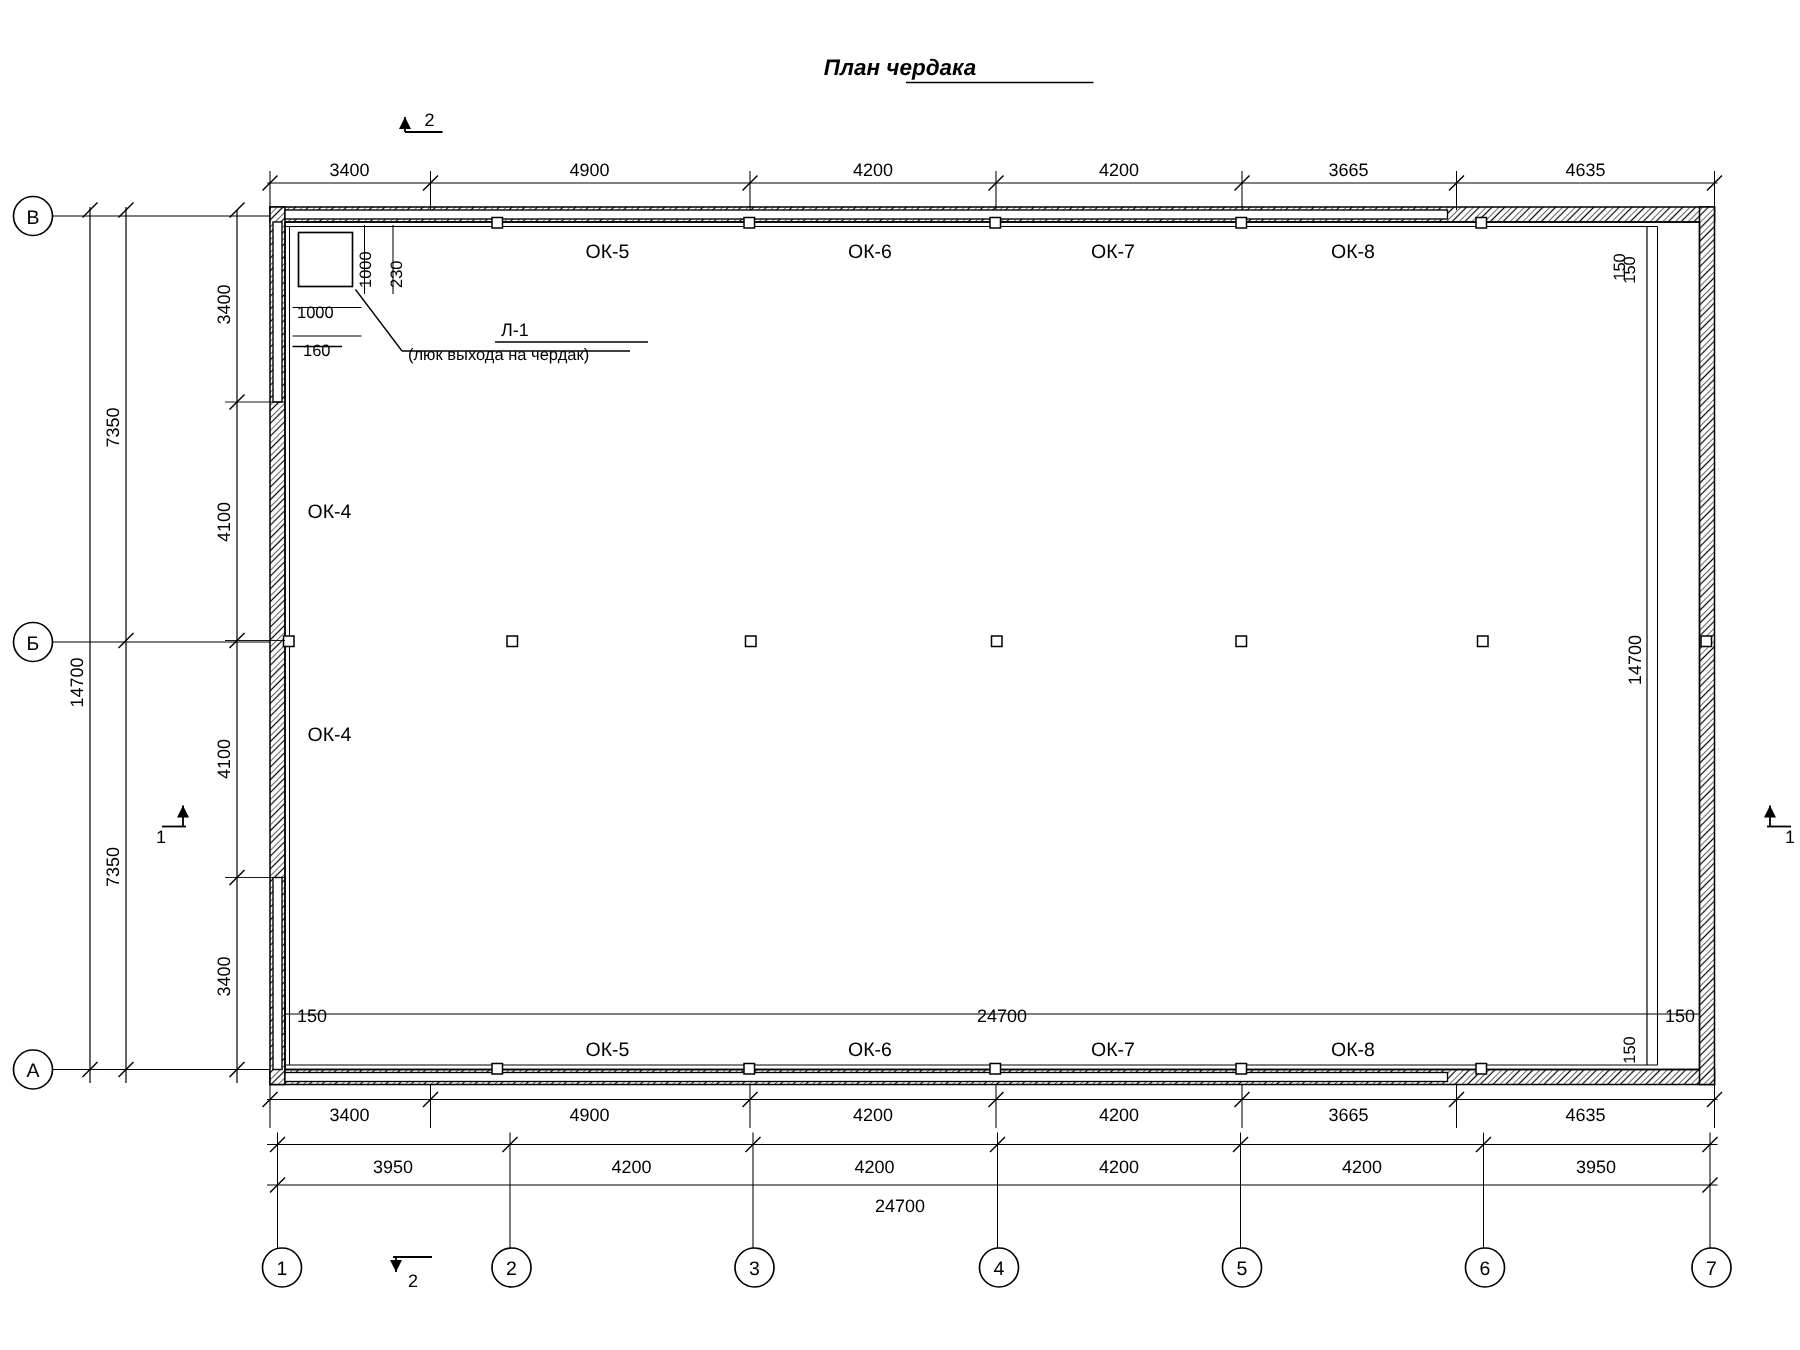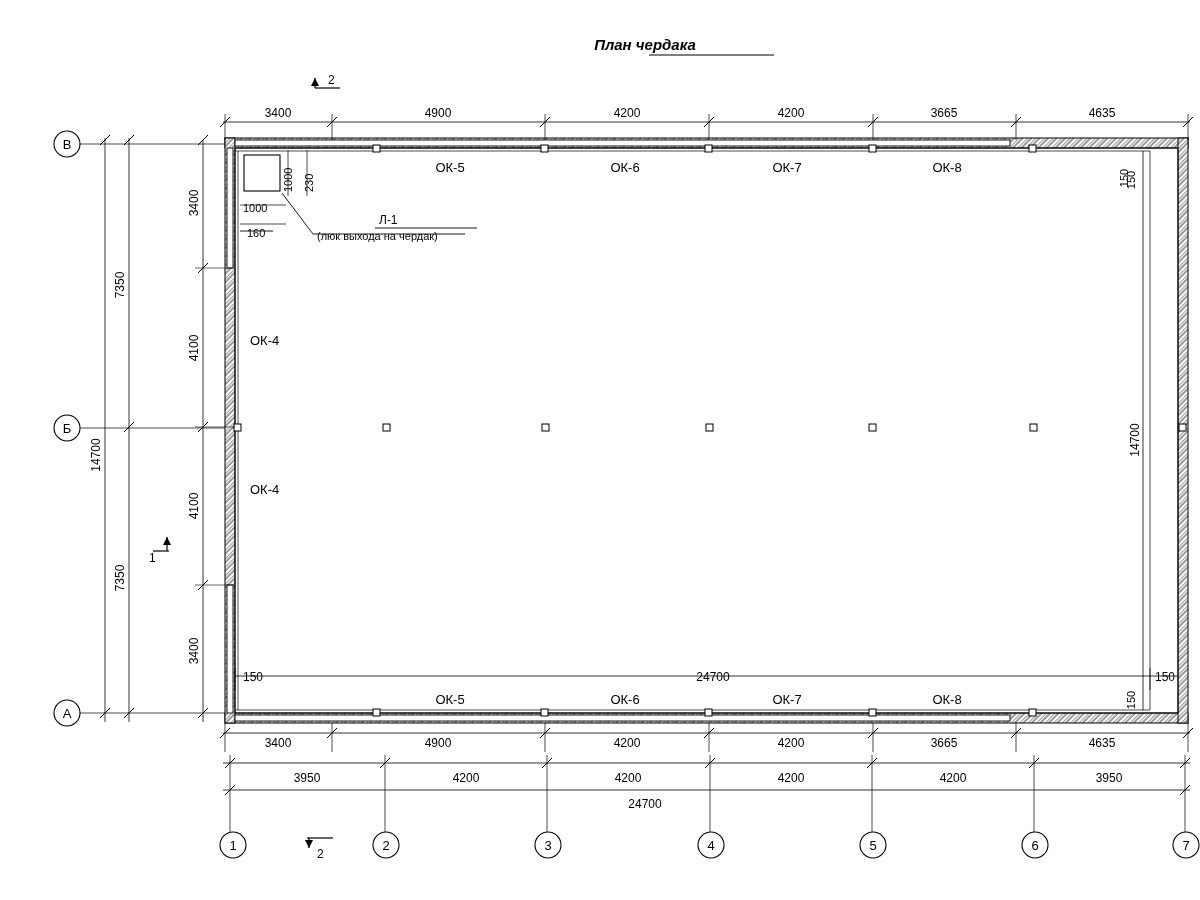--- a/index.html
+++ b/index.html
@@ -1,19 +1,19 @@
 <!DOCTYPE html>
 <html lang="ru"><head>
 <meta charset="utf-8">
 <title>План чердака</title>
 <style>
   html,body{margin:0;padding:0;background:#ffffff;}
   body{width:1200px;height:900px;position:relative;overflow:hidden;
        font-family:"Liberation Sans","DejaVu Sans",sans-serif;color:#000;}
-  #sheet{position:absolute;left:0;top:0;width:1000px;height:900px;margin-left:45px;}
+  #sheet{position:absolute;left:0;top:0;width:1000px;height:900px;}
   svg{display:block;}
   .t{font-family:"Liberation Sans","DejaVu Sans",sans-serif;font-size:12px;fill:#000;}
   .t11{font-size:11px;}
   .t12{font-size:12px;}
   .t13{font-size:13px;}
   .title{font-size:15px;font-style:italic;font-weight:bold;}
 </style>
 </head>
 <body>
 

